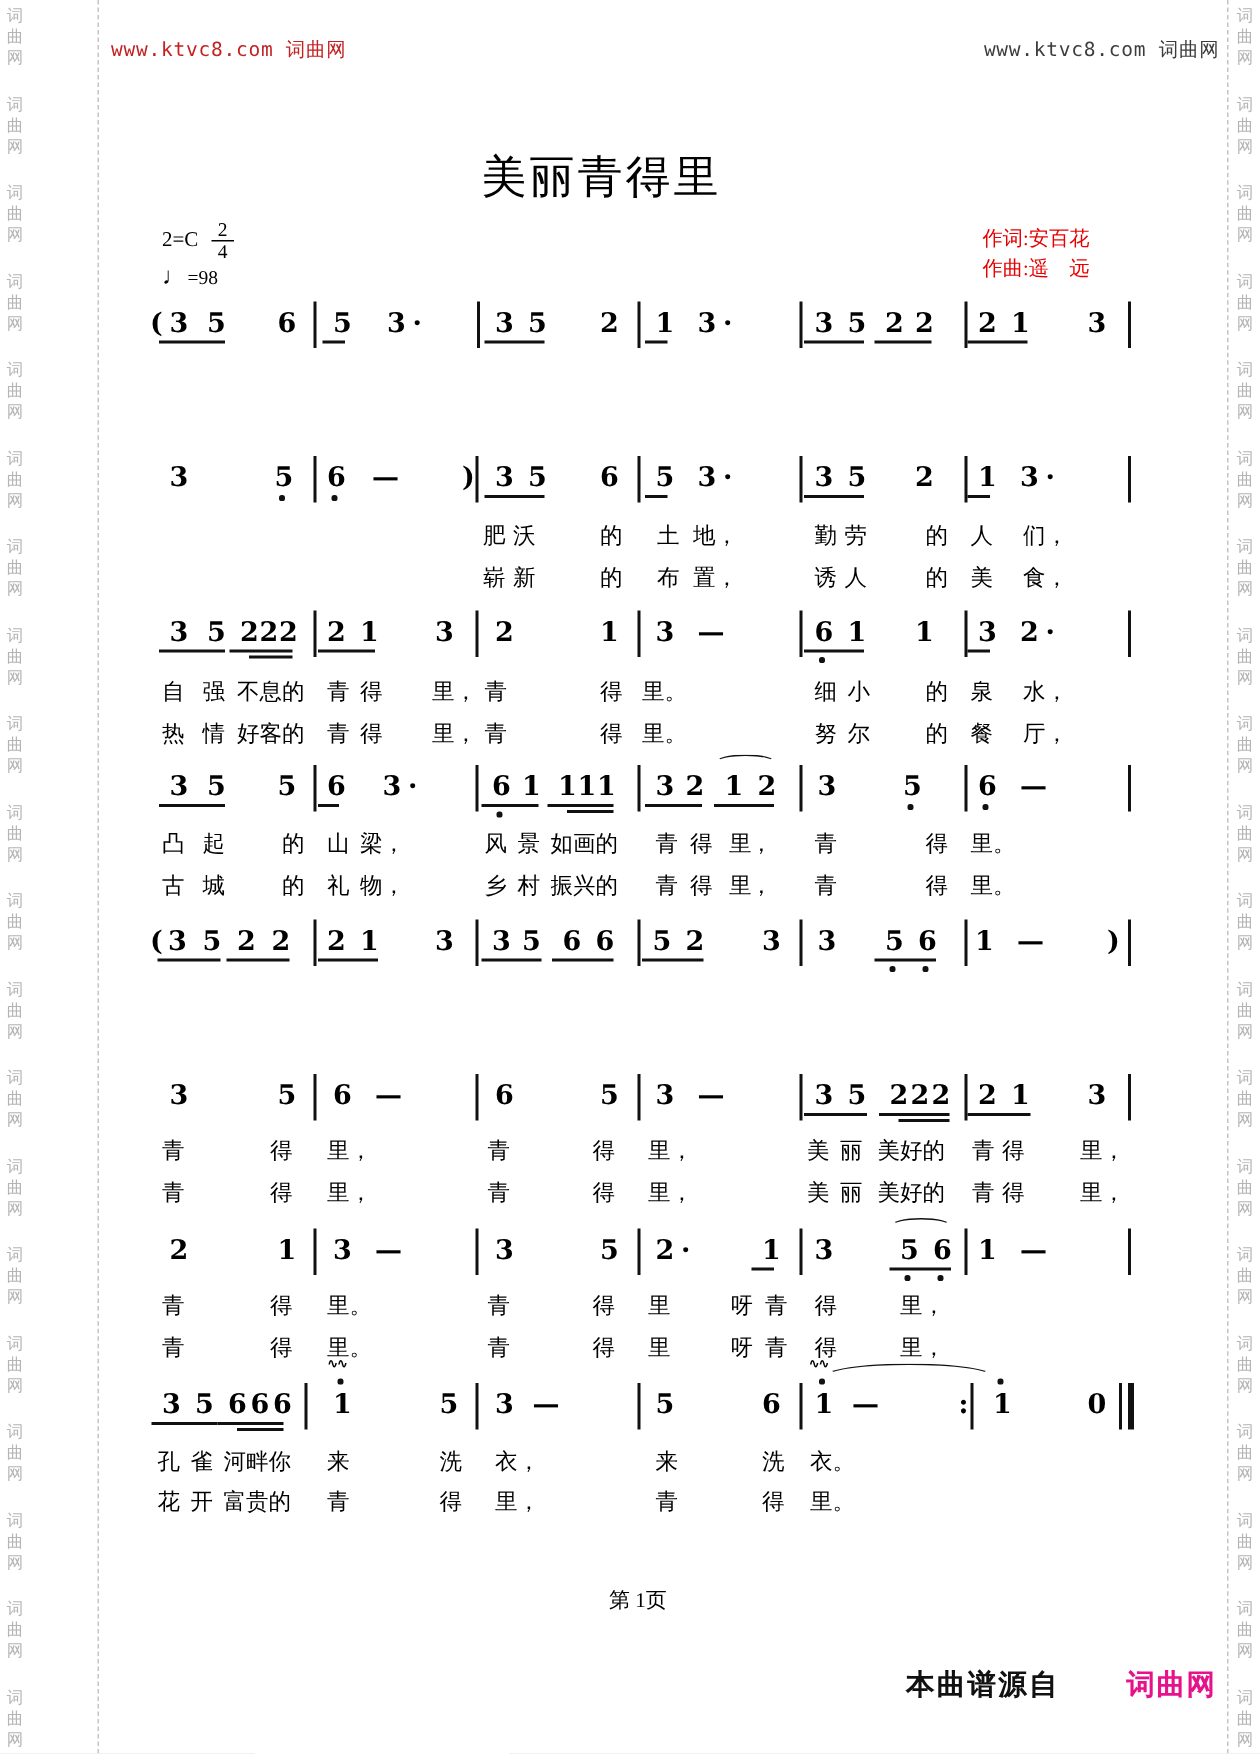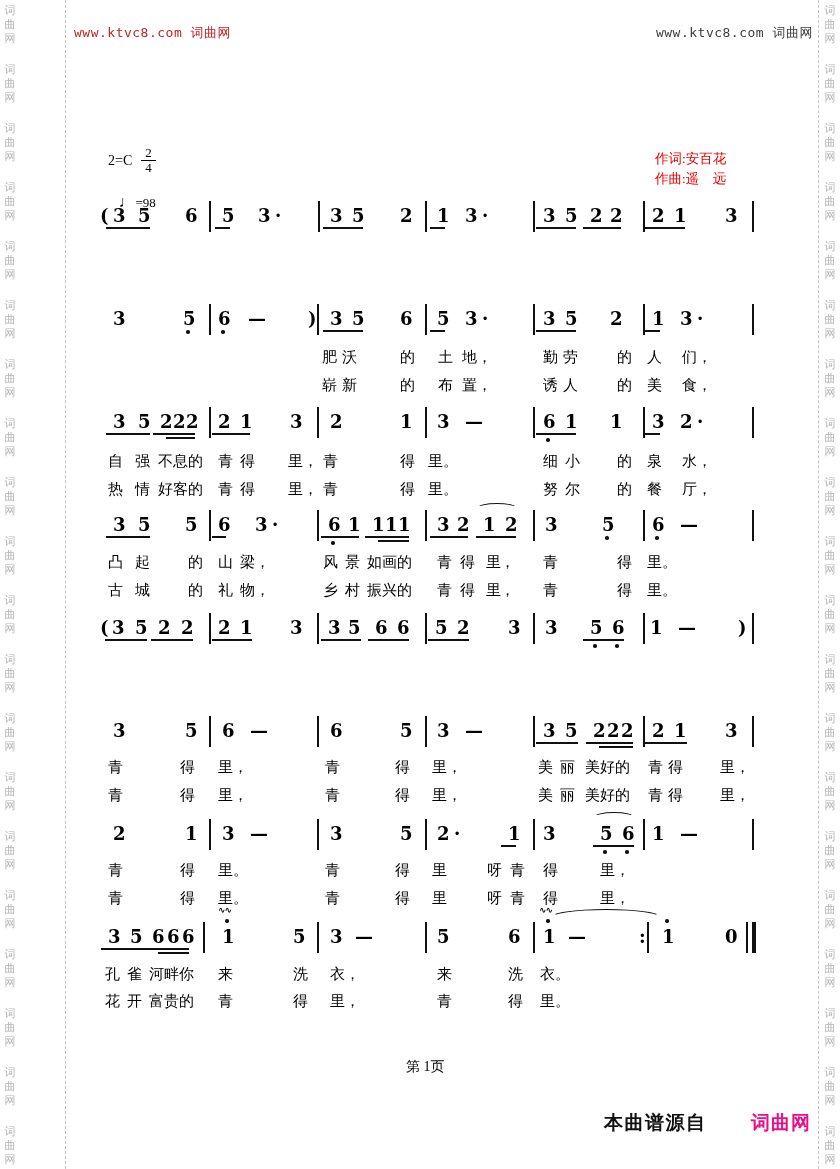--- a/index.html
+++ b/index.html
@@ -19,21 +19,21 @@
   .left-url{left:74px;color:#c22222;}
   .right-url{right:27px;color:#3d3d3d;}
   
   .title{position:absolute;top:98px;left:0;width:840px;box-sizing:border-box;padding-right:38px;
          margin:0;text-align:center;font-weight:400;font-size:30px;letter-spacing:2px;}
   .meta{position:absolute;left:108px;top:146px;font:14px "Liberation Serif",serif;}
   .meta-row1{display:flex;align-items:center;}
   .frac{display:inline-block;text-align:center;margin-left:9px;font-size:13px;line-height:14px;}
   .frac .num{display:block;border-bottom:1px solid #000;padding:0 4px;}
   .frac .den{display:block;}
-  .meta-row2{margin-top:18px;font-size:13px;text-align:right;}
+  .meta-row2{margin-top:1px;font-size:13px;}
   .tnote{font-size:16px;margin-right:1px;}
   .credits{position:absolute;left:655px;top:149px;font-size:13.5px;line-height:20px;color:#e60000;}
   
   #score{position:absolute;left:0;top:0;width:840px;height:1169px;}
   .mline{position:absolute;left:0;width:840px;height:42px;}
   .nt{position:absolute;top:0;line-height:22px;
       font-family:"DejaVu Serif","Liberation Serif",serif;font-weight:bold;font-size:18px;}
   .barline{position:absolute;top:-4px;width:1.5px;height:31px;background:#111;}
   .barline.thick{width:4px;}
   .ul{position:absolute;top:22px;height:1.6px;background:#111;}
@@ -179,20 +179,21 @@
       <span class="bchar" style="top: 1124px;">词</span>
       <span class="bchar" style="top: 1138px;">曲</span>
       <span class="bchar" style="top: 1152px;">网</span>
     </div>
   <div class="dash-line left"></div>
   <div class="dash-line right"></div>
 
   <div class="url left-url">www.ktvc8.com 词曲网</div>
   <div class="url right-url">www.ktvc8.com 词曲网</div>
 
+  <h1 class="title">美丽青得里</h1>
 
   <div class="meta">
     <div class="meta-row1">
       <span>2=C</span>
       <span class="frac">
         <span class="num">2</span>
         <span class="den">4</span>
       </span>
     </div>
     <div class="meta-row2">

